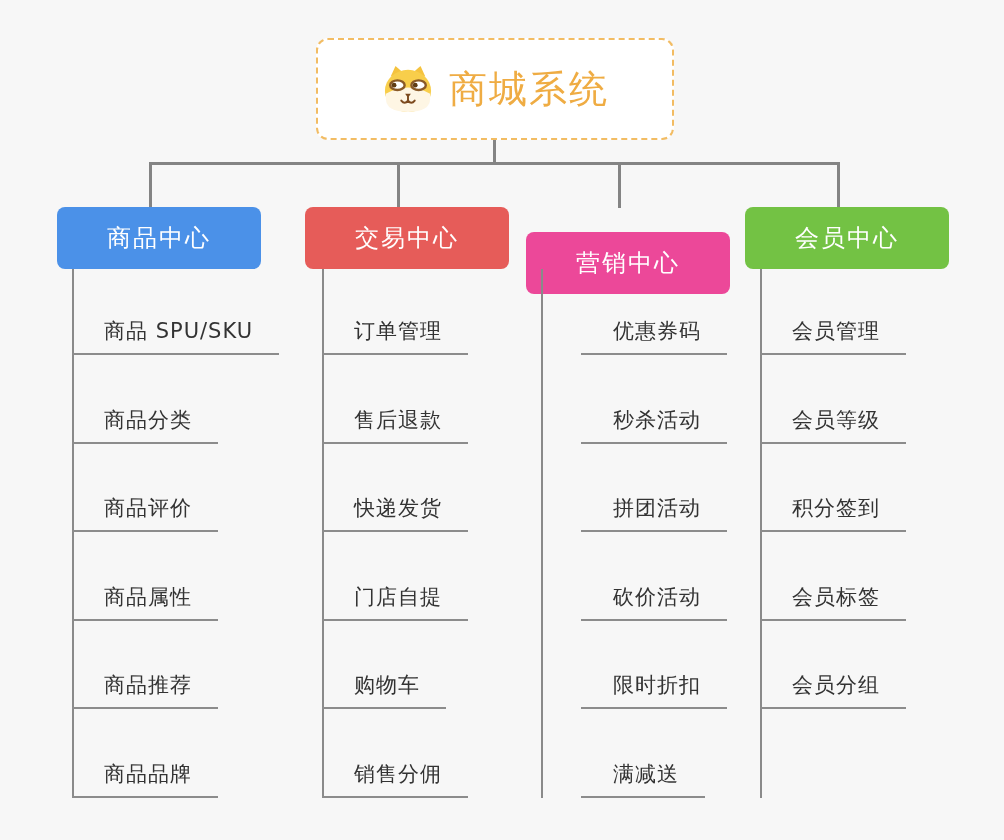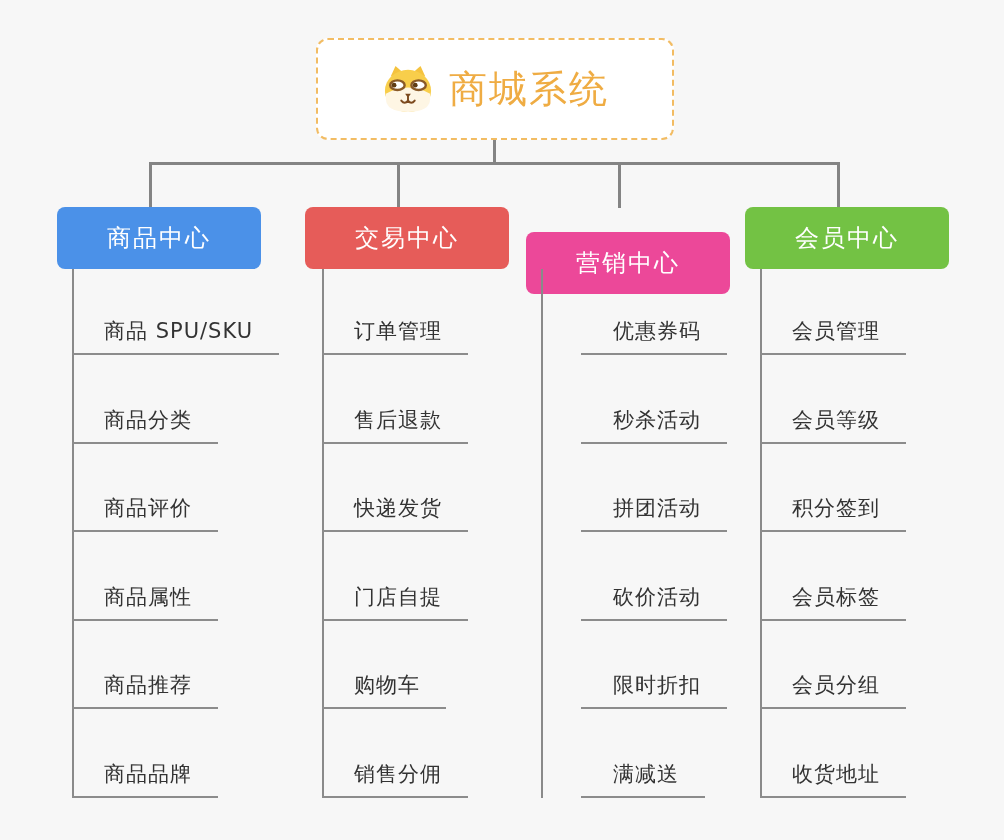--- a/index.html
+++ b/index.html
@@ -162,15 +162,14 @@
   <div class="leaf col-2 row-2">拼团活动</div>
   <div class="leaf col-2 row-3">砍价活动</div>
   <div class="leaf col-2 row-4">限时折扣</div>
   <div class="leaf col-2 row-5">满减送</div>
 
   <div class="leaf col-3 row-0">会员管理</div>
   <div class="leaf col-3 row-1">会员等级</div>
   <div class="leaf col-3 row-2">积分签到</div>
   <div class="leaf col-3 row-3">会员标签</div>
   <div class="leaf col-3 row-4">会员分组</div>
-  <div class="leaf col-3 row-5">收货地址</div>
 
 </div>
 
 </body></html>

